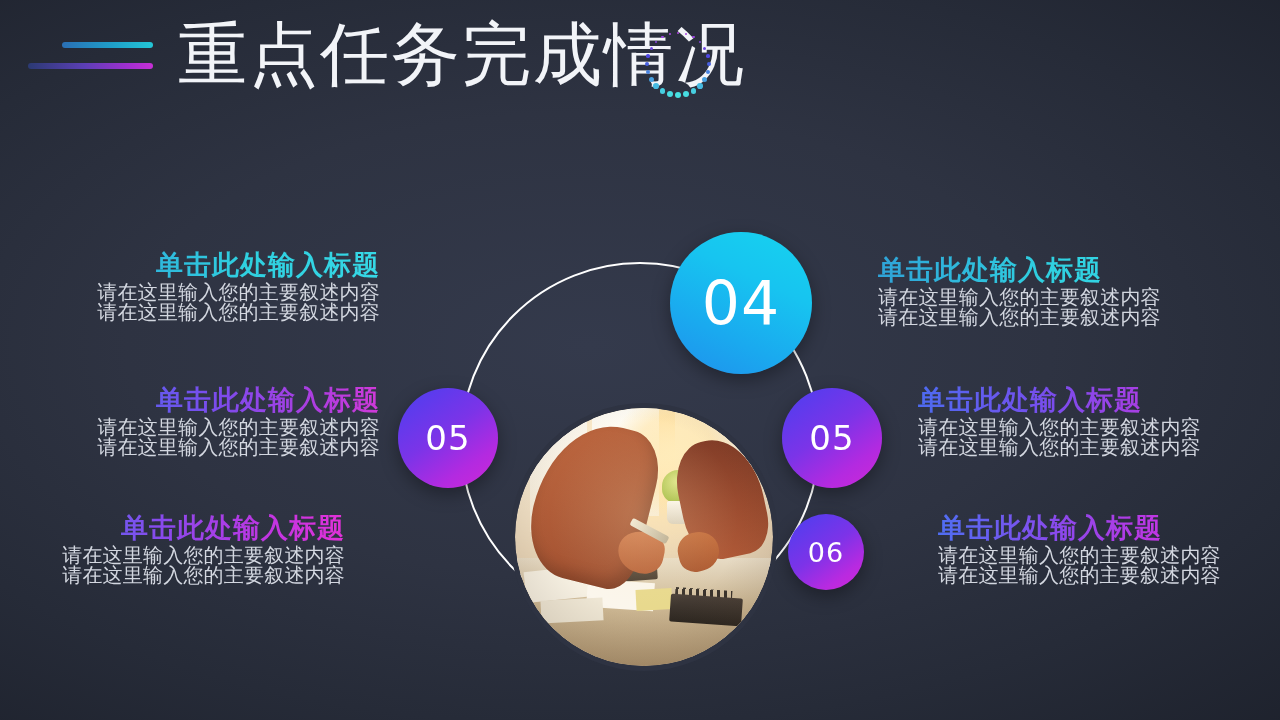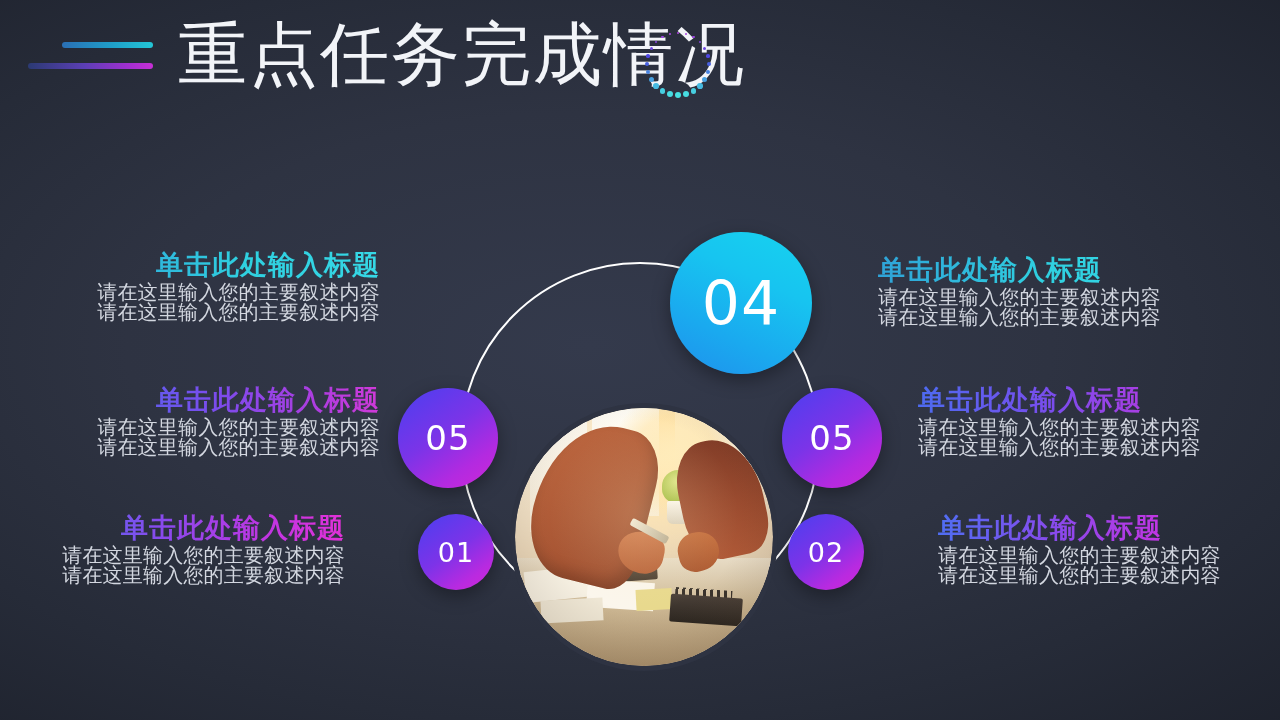--- a/index.html
+++ b/index.html
@@ -348,17 +348,16 @@
         <div class="ph ph-hand1"></div>
         <div class="ph ph-hand2"></div>
         <div class="ph ph-pen"></div>
         <div class="ph-shade"></div>
       </div>
     </div>
 
     <div class="bubble b-04">04</div>
     <div class="bubble b-05l">05</div>
     <div class="bubble b-05r">05</div>
-    <div class="bubble b-01">01</div>
-    <div class="bubble b-06">02</div>
+    <div class="bubble b-06">06</div>
   </div>
 
 </div>
 
 </body></html>

